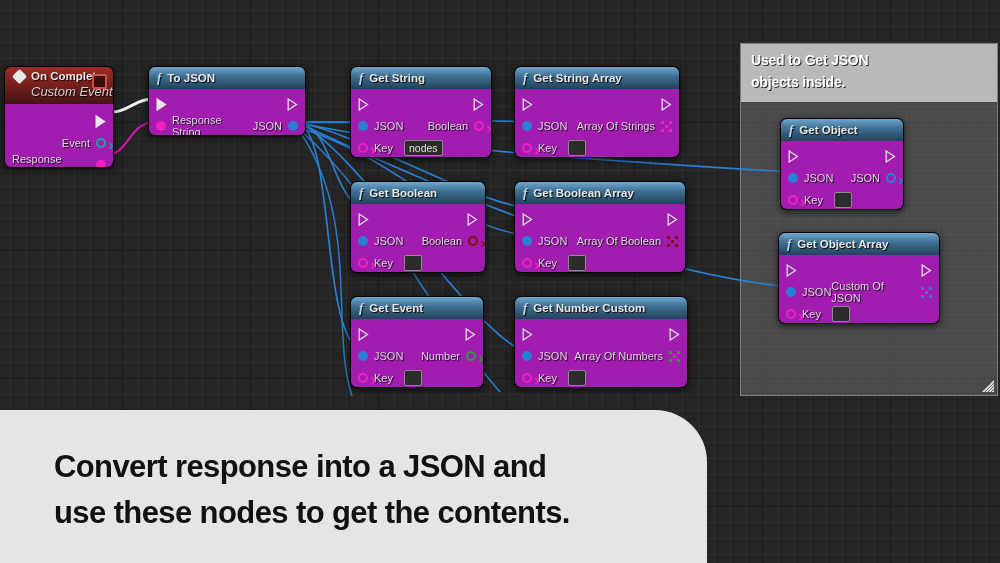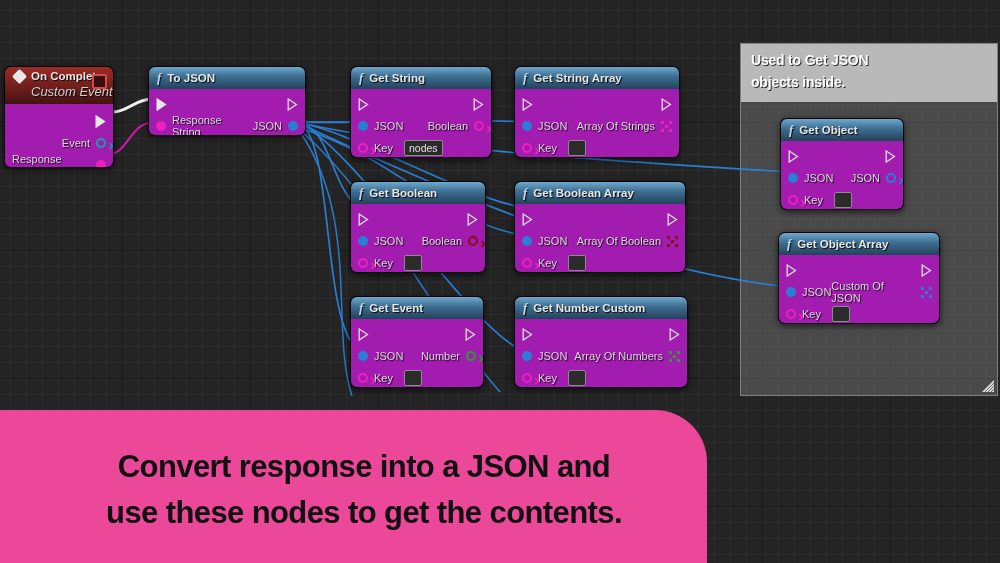--- a/index.html
+++ b/index.html
@@ -139,23 +139,22 @@
     margin-left:5px;
     font-size:10.5px;color:#e2e2e2;
     display:inline-flex;align-items:center;justify-content:center;
     padding:0 4px;
     text-shadow:none;
   }
   .valbox.empty{padding:0;width:16px;}
   
   #caption-panel{
     position:absolute;left:0;top:410px;width:707px;height:153px;
-    background:#ec4899;
+    background:#e5e5e5;
     border-top-right-radius:52px;
-    text-align:center;
   }
   #caption-text{
     position:absolute;left:54px;top:34px;width:620px;
     color:#111111;
     font-size:31px;font-weight:bold;
     line-height:46px;
     letter-spacing:-0.6px;
     white-space:pre-line;
   }
 </style>

